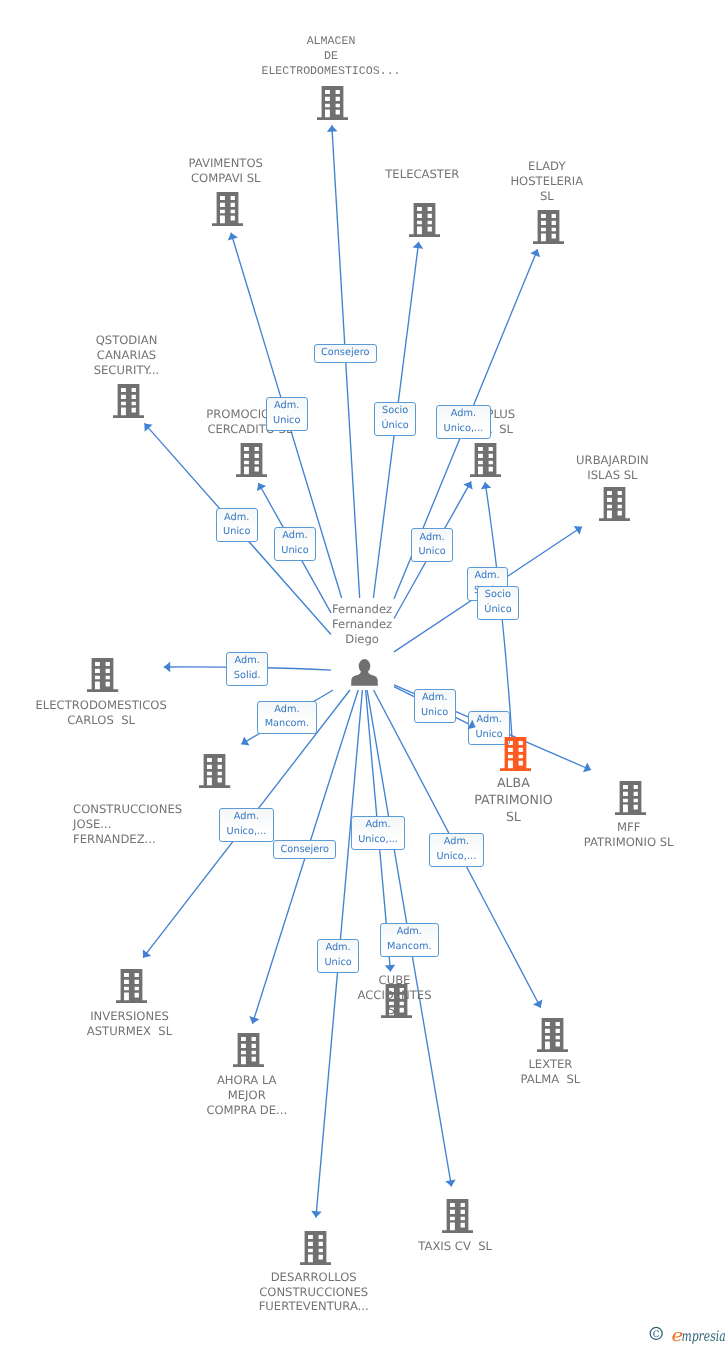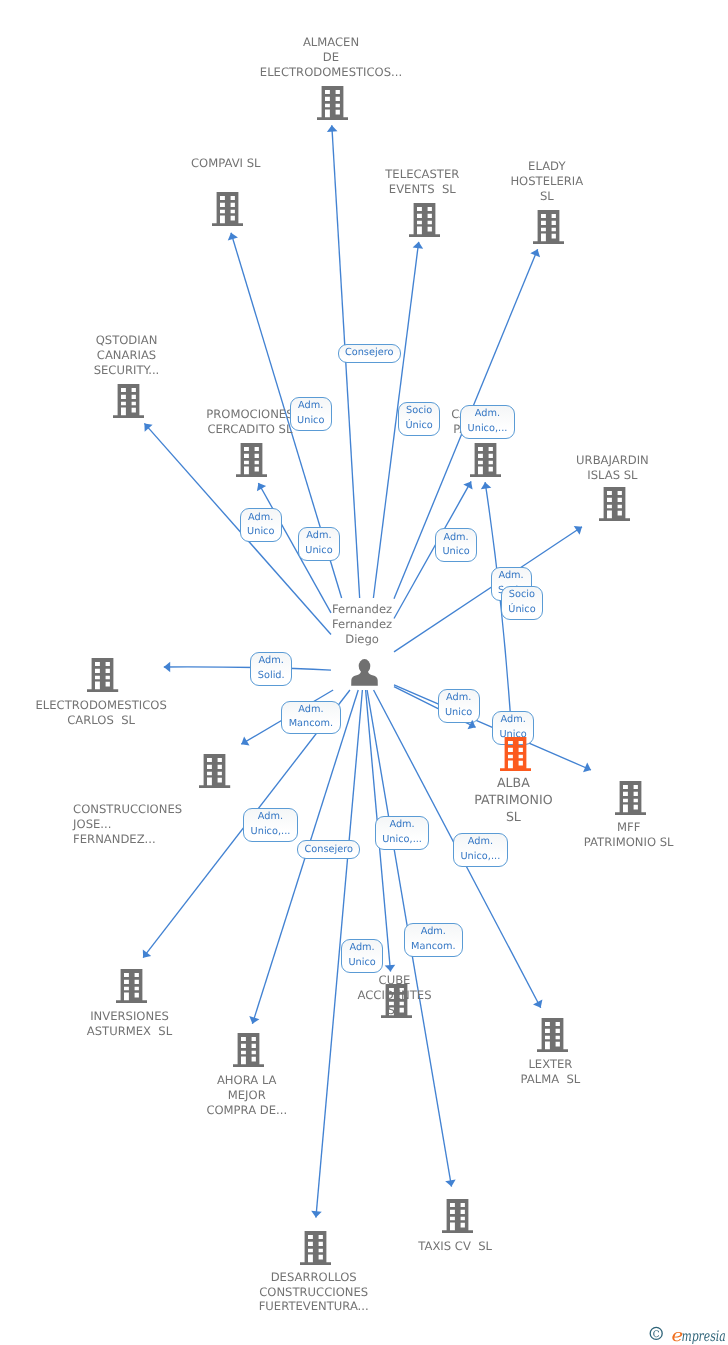--- a/index.html
+++ b/index.html
@@ -8,24 +8,24 @@
        font-family:"DejaVu Sans",sans-serif;-webkit-font-smoothing:antialiased;text-rendering:geometricPrecision;}
   #stage{position:absolute;left:0;top:0;width:728px;height:1345px;}
   svg#edges{position:absolute;left:0;top:0;width:728px;height:1345px;overflow:visible;}
   svg#edges{z-index:1;}
   #nodes{position:absolute;left:0;top:0;width:728px;height:1345px;z-index:2;}
   #labels{position:absolute;left:0;top:0;width:728px;height:1345px;z-index:3;}
   svg#edges-front{position:absolute;left:0;top:0;width:728px;height:1345px;overflow:visible;z-index:4;pointer-events:none;}
   #icons{position:absolute;left:0;top:0;width:728px;height:1345px;z-index:5;}
   .node-label{font-size:11.6px;line-height:14.85px;color:#737373;white-space:pre;}
   .elabel{position:absolute;z-index:3;box-sizing:border-box;
-      border:1.15px solid #5a9bd5;border-radius:9px;
+      border:1.15px solid #5a9bd5;border-radius:3px;
       background:linear-gradient(180deg,#f4f6f7 0%,#ffffff 72%);
       color:#3577c4;font-size:9.75px;line-height:14.8px;text-align:center;
-      padding:1.15px 6.4px;white-space:nowrap;margin-left:24px;}
+      padding:1.15px 6.4px;white-space:nowrap;}
   #watermark{position:absolute;left:649px;top:1322px;z-index:5;}
 </style>
 </head>
 <body>
 
 <div id="stage">
   <svg id="edges" viewBox="0 0 728 1345">
       <g>
         <path d="M359.65 598.00 L331.8 125.2" stroke="#4282d2" stroke-width="1.35" fill="none"></path>
         <path d="M331.80 125.20 L326.89 131.90 L337.47 131.28 Z" fill="#4282d2"></path>
@@ -96,23 +96,23 @@
       <g>
         <path d="M362.40 690.00 L315.9 1217.6" stroke="#4282d2" stroke-width="1.35" fill="none"></path>
         <path d="M315.90 1217.60 L321.74 1211.69 L311.18 1210.76 Z" fill="#4282d2"></path>
       </g>
       <g>
         <path d="M367.09 690.00 L451.5 1186.6" stroke="#4282d2" stroke-width="1.35" fill="none"></path>
         <path d="M451.50 1186.60 L455.65 1179.40 L445.20 1181.18 Z" fill="#4282d2"></path>
       </g>
     </svg>
   <div id="nodes">
-      <div class="node-label" style="position: absolute; left: 191px; width: 280px; text-align: center; top: 35.4134px;"><div>ALMACEN</div><div>DE</div><div>ELECTRODOMESTICOS...</div></div>
-      <div class="node-label" style="position: absolute; left: 85.75px; width: 280px; text-align: center; top: 156.013px;"><div>COMPAVI SL</div></div>
-      <div class="node-label" style="position: absolute; left: 282.3px; width: 280px; text-align: center; top: 167.113px;"><div>TELECASTER</div><div>EVENTS  SL</div></div>
+      <div class="node-label" style="position: absolute; left: 191px; width: 280px; text-align: center; top: 35.4134px; font-family: Liberation Mono, monospace;"><div>ALMACEN</div><div>DE</div><div>ELECTRODOMESTICOS...</div></div>
+      <div class="node-label" style="position: absolute; left: 85.75px; width: 280px; text-align: center; top: 156.013px;"><div>PAVIMENTOS</div><div>COMPAVI SL</div></div>
+      <div class="node-label" style="position: absolute; left: 282.3px; width: 280px; text-align: center; top: 167.113px;"><div>TELECASTER</div></div>
       <div class="node-label" style="position: absolute; left: 406.8px; width: 280px; text-align: center; top: 158.913px;"><div>ELADY</div><div>HOSTELERIA</div><div>SL</div></div>
       <div class="node-label" style="position: absolute; left: -13.5px; width: 280px; text-align: center; top: 333.013px;"><div>QSTODIAN</div><div>CANARIAS</div><div>SECURITY...</div></div>
       <div class="node-label" style="position: absolute; left: 109.9px; width: 280px; text-align: center; top: 407.013px;"><div>PROMOCIONES</div><div>CERCADITO SL</div></div>
       <div class="node-label" style="position: absolute; left: 343.2px; width: 280px; text-align: center; top: 407.013px;"><div>CASA PLUS</div><div>PALMA  SL</div></div>
       <div class="node-label" style="position: absolute; left: 472.45px; width: 280px; text-align: center; top: 453.413px;"><div>URBAJARDIN</div><div>ISLAS SL</div></div>
       <div class="node-label" style="position: absolute; left: 222.1px; width: 280px; text-align: center; top: 602.413px;"><div>Fernandez</div><div>Fernandez</div><div>Diego</div></div>
       <div class="node-label" style="position: absolute; left: -38.9px; width: 280px; text-align: center; top: 697.713px;"><div>ELECTRODOMESTICOS</div><div>CARLOS  SL</div></div>
       <div class="node-label" style="position: absolute; left: 73.1px; width: 280px; top: 802px;"><div>CONSTRUCCIONES</div><div>JOSE...</div><div>FERNANDEZ...</div></div>
       <div class="node-label" style="font-size: 12.6px; line-height: 16.884px; position: absolute; left: 373.4px; width: 280px; text-align: center; top: 774.84px;"><div>ALBA</div><div>PATRIMONIO</div><div>SL</div></div>
       <div class="node-label" style="position: absolute; left: 488.7px; width: 280px; text-align: center; top: 820.313px;"><div>MFF</div><div>PATRIMONIO SL</div></div>

